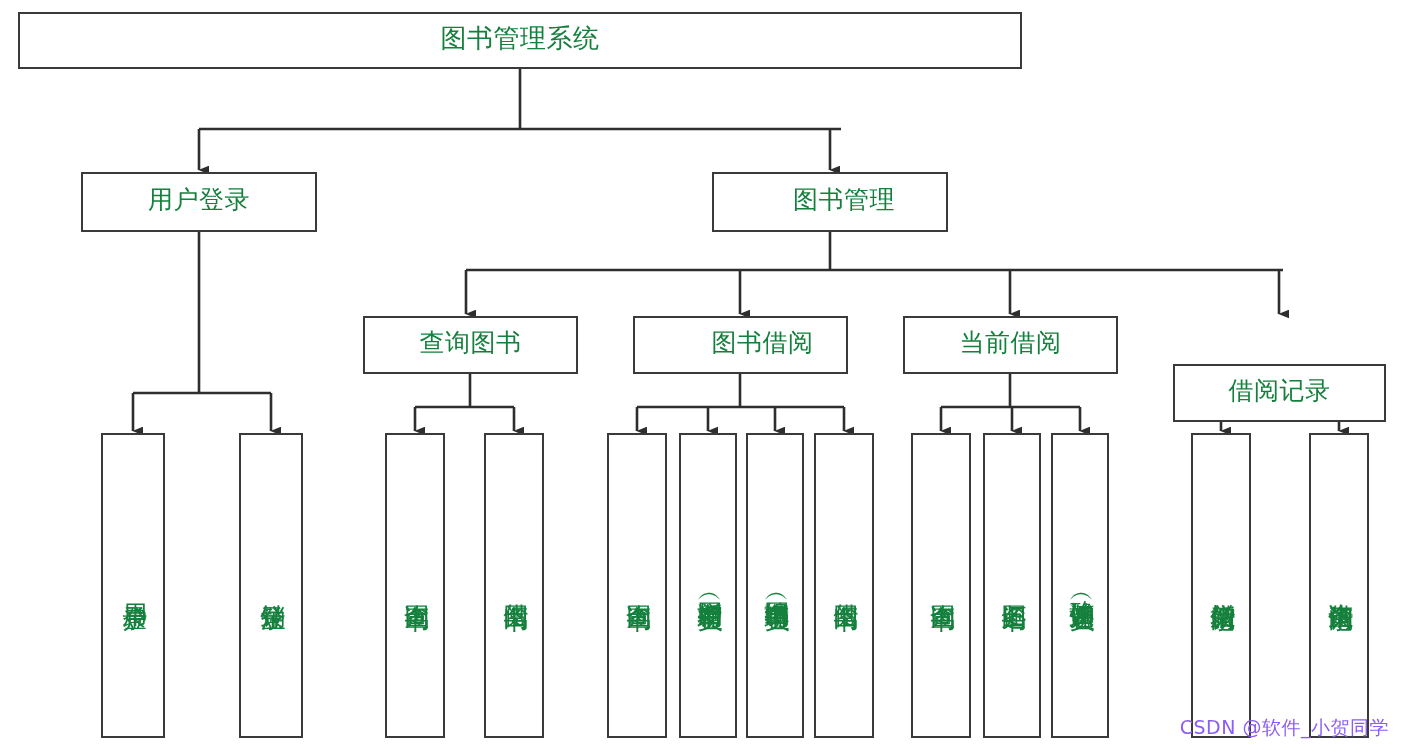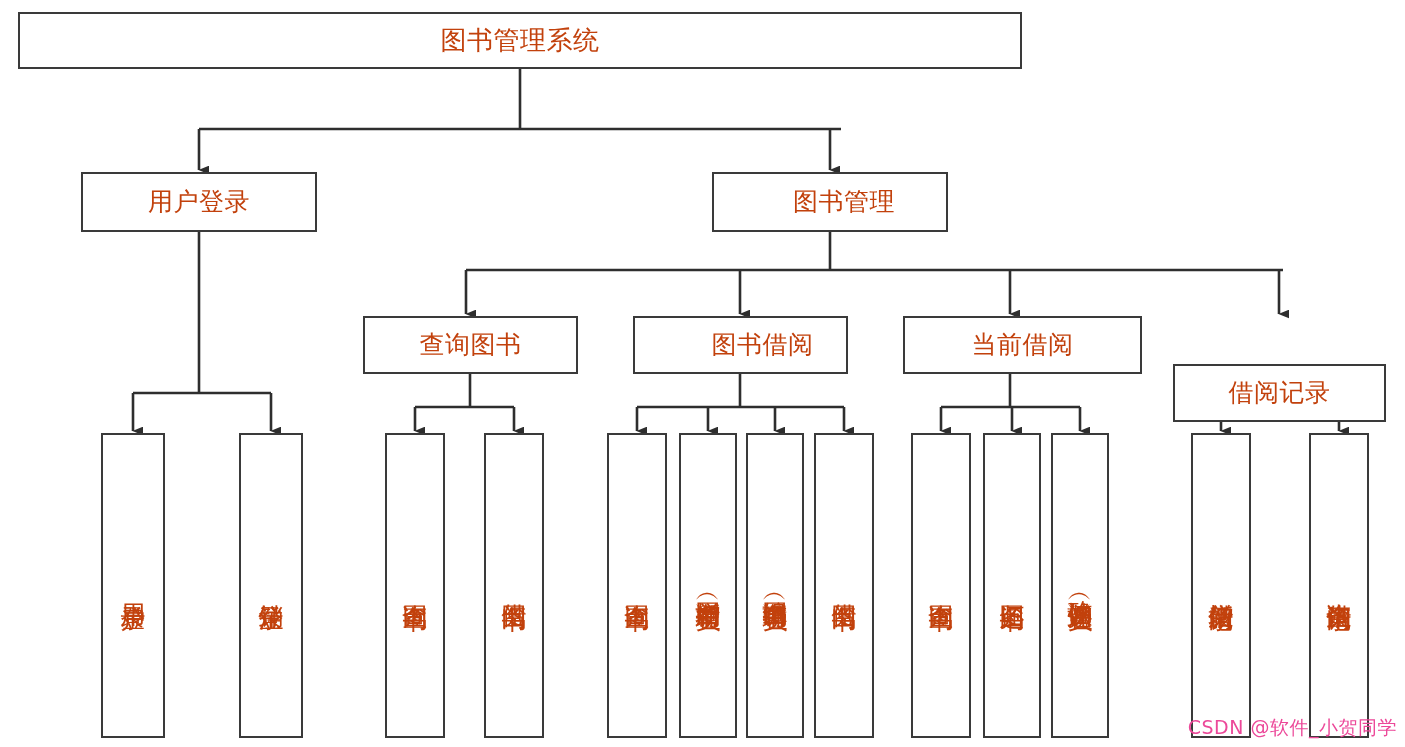--- a/index.html
+++ b/index.html
@@ -29,22 +29,23 @@
     pointer-events: none;
   }
   .node-box {
     position: absolute;
     box-sizing: border-box;
     border: 2.4px solid #3a3a3a;
     background: #ffffff;
     display: flex;
     align-items: center;
     justify-content: center;
-    color: #c2410c;
+    color: #15803d;
     overflow: hidden;
+    font-family: Liberation Mono, monospace;
   }
   .node-label-h {
     font-size: 25px;
     line-height: 1.15;
     letter-spacing: 0.5px;
     white-space: nowrap;
     text-align: center;
   }
   .node-box.root .node-label-h { font-size: 26px; }
   .node-box.leaf {
@@ -55,24 +56,24 @@
     writing-mode: vertical-rl;
     text-orientation: upright;
     font-size: 25px;
     line-height: 1.32;
     letter-spacing: 1px;
     white-space: nowrap;
     text-align: center;
   }
   #watermark {
     position: absolute;
-    right: 8px;
+    right: 16px;
     bottom: 6px;
     font-size: 19px;
-    color: #ec4899;
+    color: #8b5cf6;
     letter-spacing: 0.5px;
     white-space: nowrap;
     font-family: "DejaVu Sans", "Liberation Sans", sans-serif;
     margin-top: 40px;
   }
 </style>
 </head>
 <body>
 
 <div id="diagram-root">
@@ -149,21 +150,21 @@
   <div class="node-box" style="left: 712px; top: 172px; width: 236px; height: 60px; padding-left: 28px;">
     <span class="node-label-h">图书管理</span>
   </div>
 
   <div class="node-box" style="left: 363px; top: 316px; width: 215px; height: 58px;">
     <span class="node-label-h">查询图书</span>
   </div>
   <div class="node-box" style="left: 633px; top: 316px; width: 215px; height: 58px; padding-left: 44px;">
     <span class="node-label-h">图书借阅</span>
   </div>
-  <div class="node-box" style="left: 903px; top: 316px; width: 239px; height: 58px;">
+  <div class="node-box" style="left: 903px; top: 316px; width: 215px; height: 58px;">
     <span class="node-label-h">当前借阅</span>
   </div>
   <div class="node-box" style="left: 1173px; top: 316px; width: 213px; height: 58px; margin-top: 48px;">
     <span class="node-label-h">借阅记录</span>
   </div>
 
   <div class="node-box leaf" style="left: 101px; top: 433px; width: 64px; height: 305px;">
     <span class="node-label-v">用户登录</span>
   </div>
   <div class="node-box leaf" style="left: 239px; top: 433px; width: 64px; height: 305px;">

